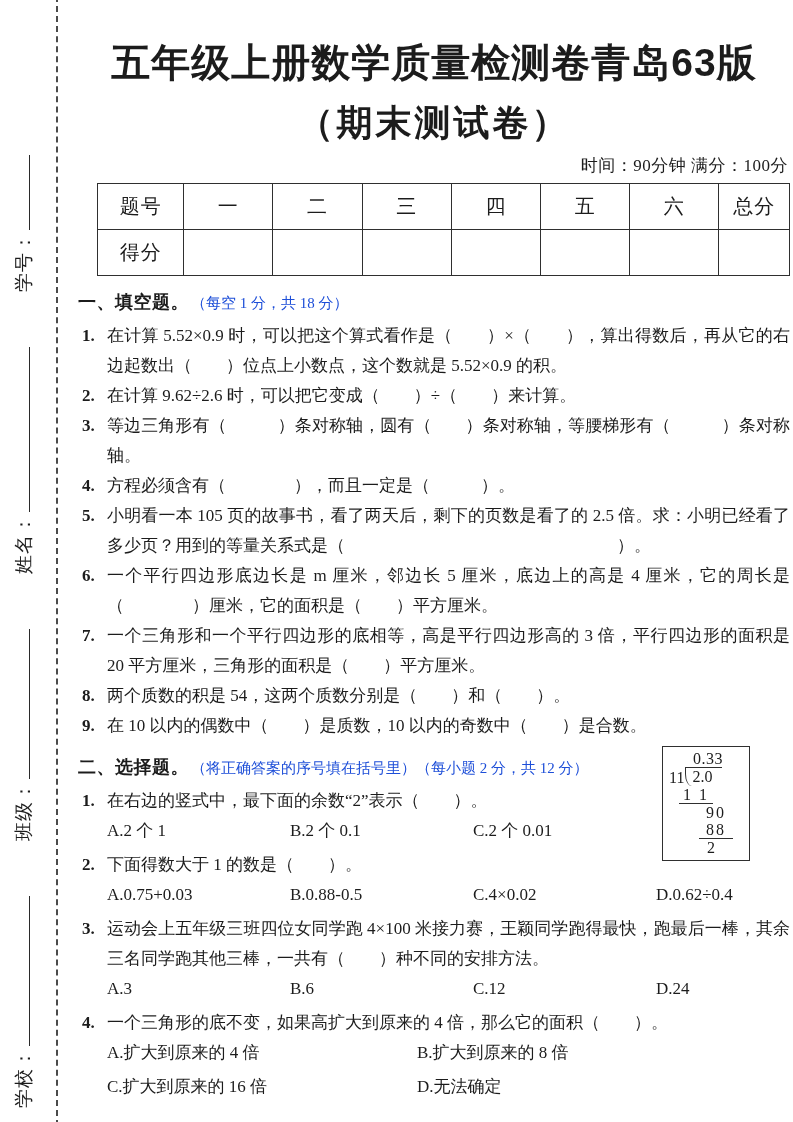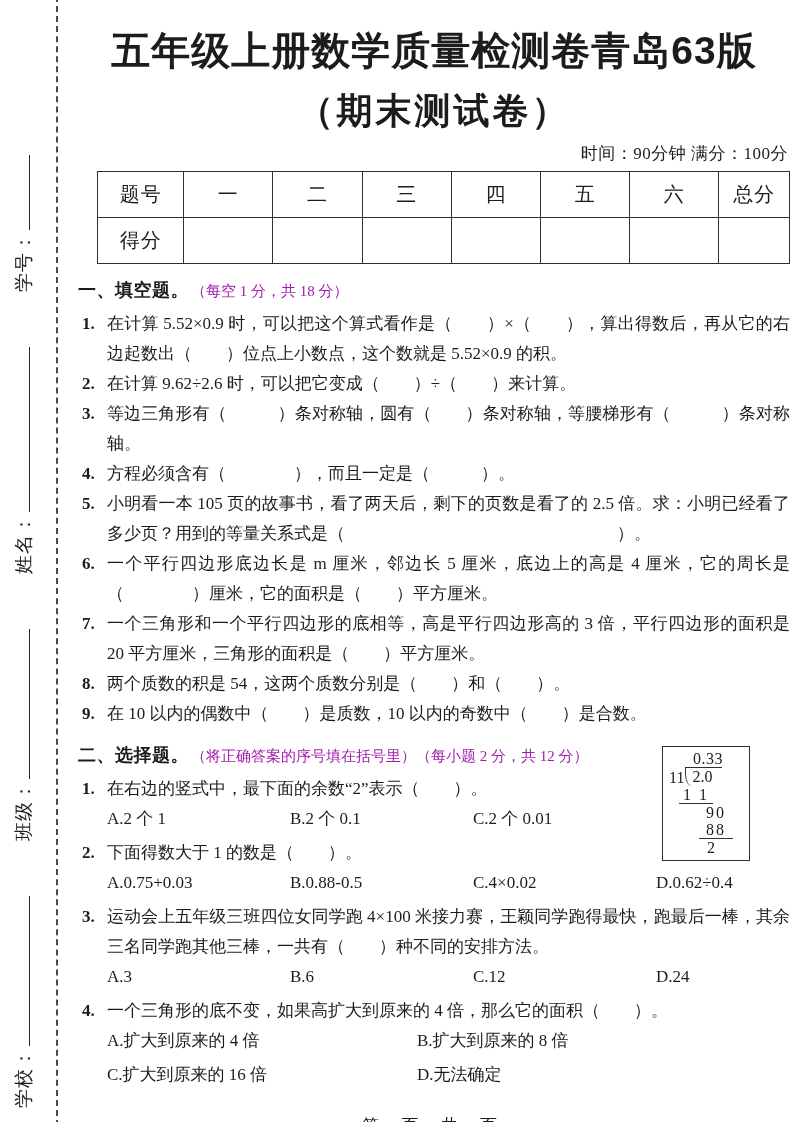--- a/index.html
+++ b/index.html
@@ -24,41 +24,41 @@
     font-size:19px;white-space:nowrap;
   }
   .sb-item{display:inline-flex;align-items:baseline;}
   .sb-label{letter-spacing:1px;}
   .sb-blank{display:inline-block;height:1em;border-bottom:1.6px solid #2a2a2a;margin-left:2px;}
   .w62{width:75px}.w150{width:150px}.w165{width:165px}
   .gap{margin-right:55px}
   
   .content{position:absolute;left:78px;top:0;width:712px;}
   .title{
-    margin:28px 0 0 0;text-align:center;
+    margin:40px 0 0 0;text-align:center;
     font-family:"Liberation Sans","DejaVu Sans",sans-serif;
     font-weight:900;font-size:39px;letter-spacing:1px;line-height:1.2;
   }
   .subtitle{
     margin:14px 0 0 0;text-align:center;
     font-family:"Liberation Sans","DejaVu Sans",sans-serif;
     font-weight:900;font-size:36px;letter-spacing:3px;line-height:1.2;
   }
   .info{margin-top:10px;text-align:right;font-size:17px;padding-right:2px;letter-spacing:.5px;}
   
   table.score{border-collapse:collapse;margin:6px 0 0 19px;table-layout:fixed;border-radius:12px;}
   table.score td{
     border:1.6px solid #2f2f2f;height:45px;text-align:center;
     font-size:20px;letter-spacing:1px;padding:0;
   }
   .c0{width:86px}.cm{width:89px}.cl{width:70px}
   
   .sec-head{margin:12px 0 4px 0;font-size:18px;line-height:28px;}
   .sec-title{font-weight:bold;letter-spacing:.5px;}
-  .sec-note{font-size:15px;margin-left:2px;color:#a21caf;}
+  .sec-note{font-size:15px;margin-left:2px;color:#1d4ed8;}
   .q{display:flex;margin-left:4px;font-size:17px;line-height:30px;}
   .qnum{flex:none;width:25px;font-weight:bold;}
   .qtext{flex:1;text-align:justify;}
   .opts{display:flex;padding-left:29px;font-size:17px;line-height:30px;margin-bottom:4px;}
   .opt{width:183px;flex:none;}
   .opt:last-child{width:auto;}
   .opts2 .opt{width:310px;}
   .mcq{margin-bottom:3px;}
   
   .divbox{

